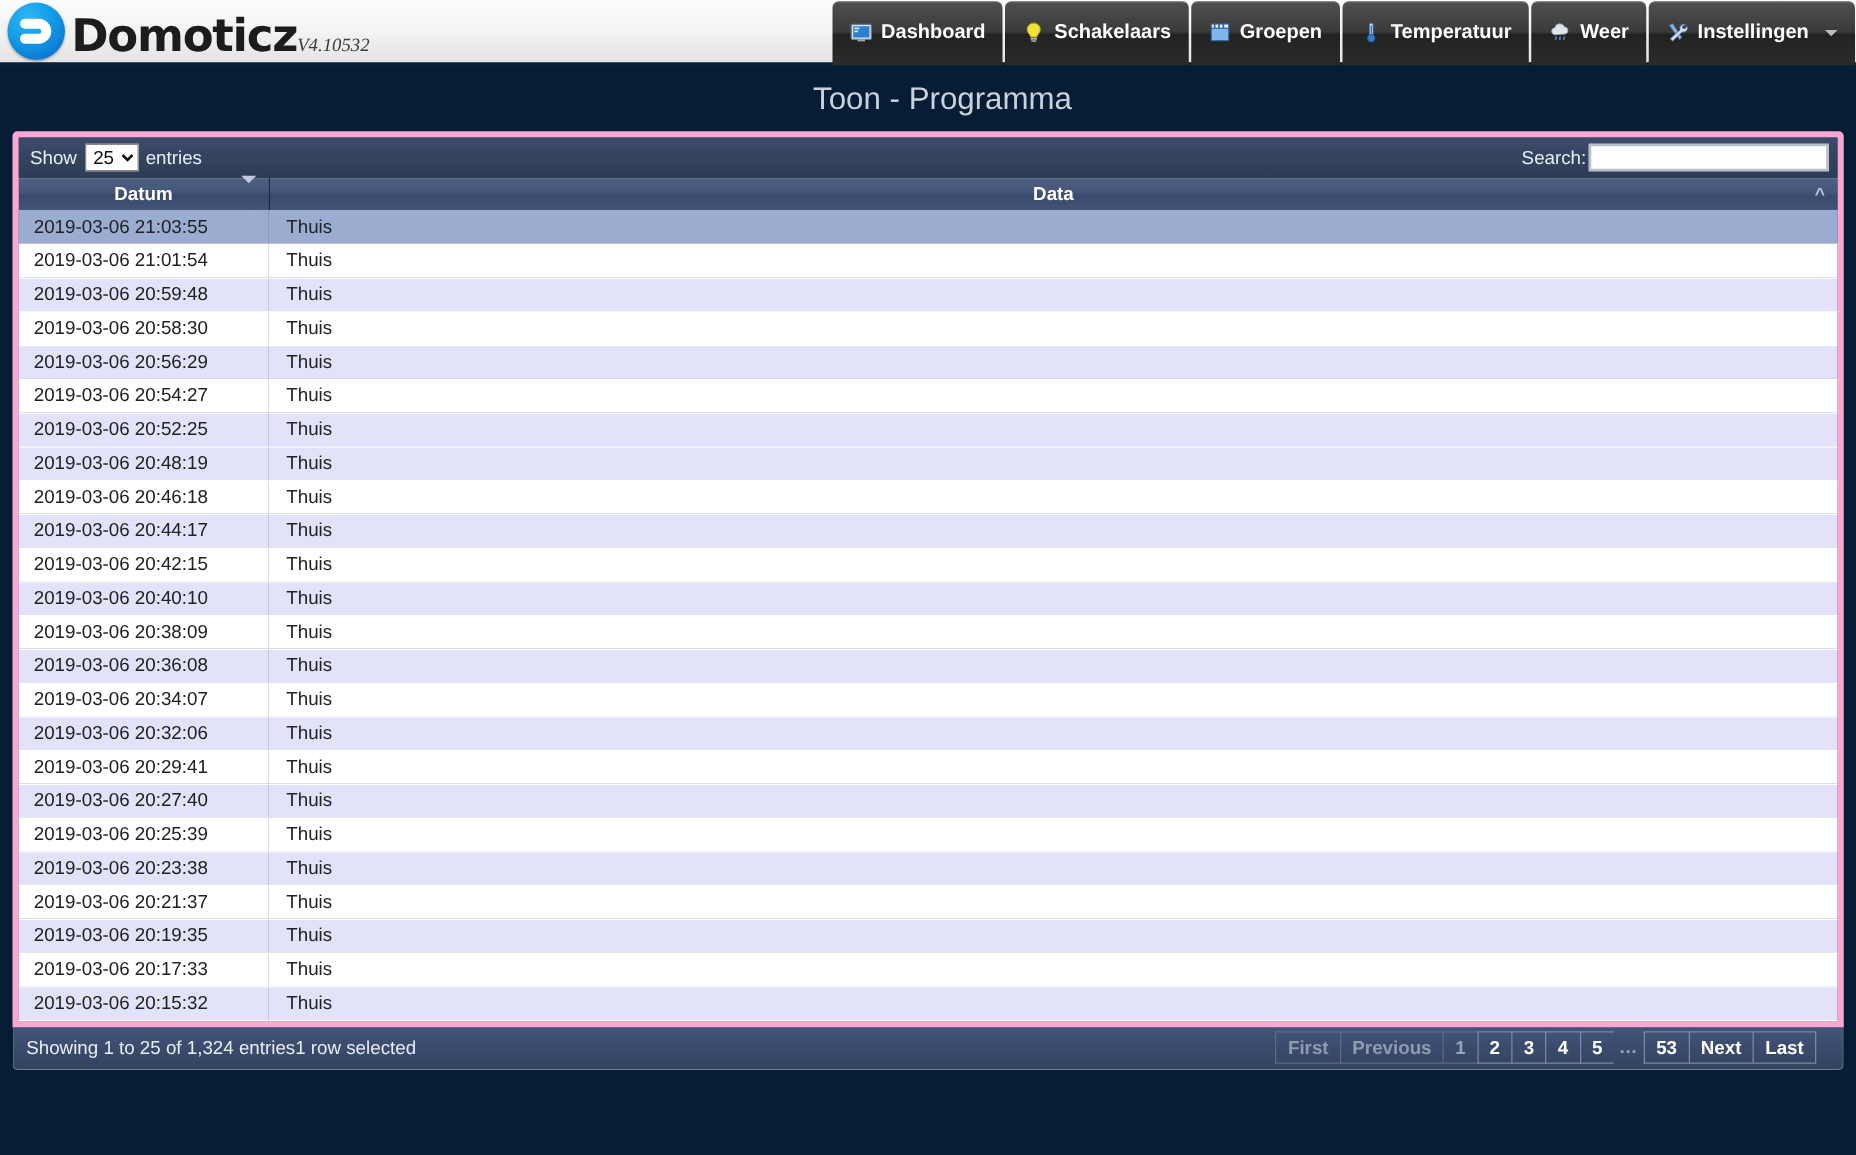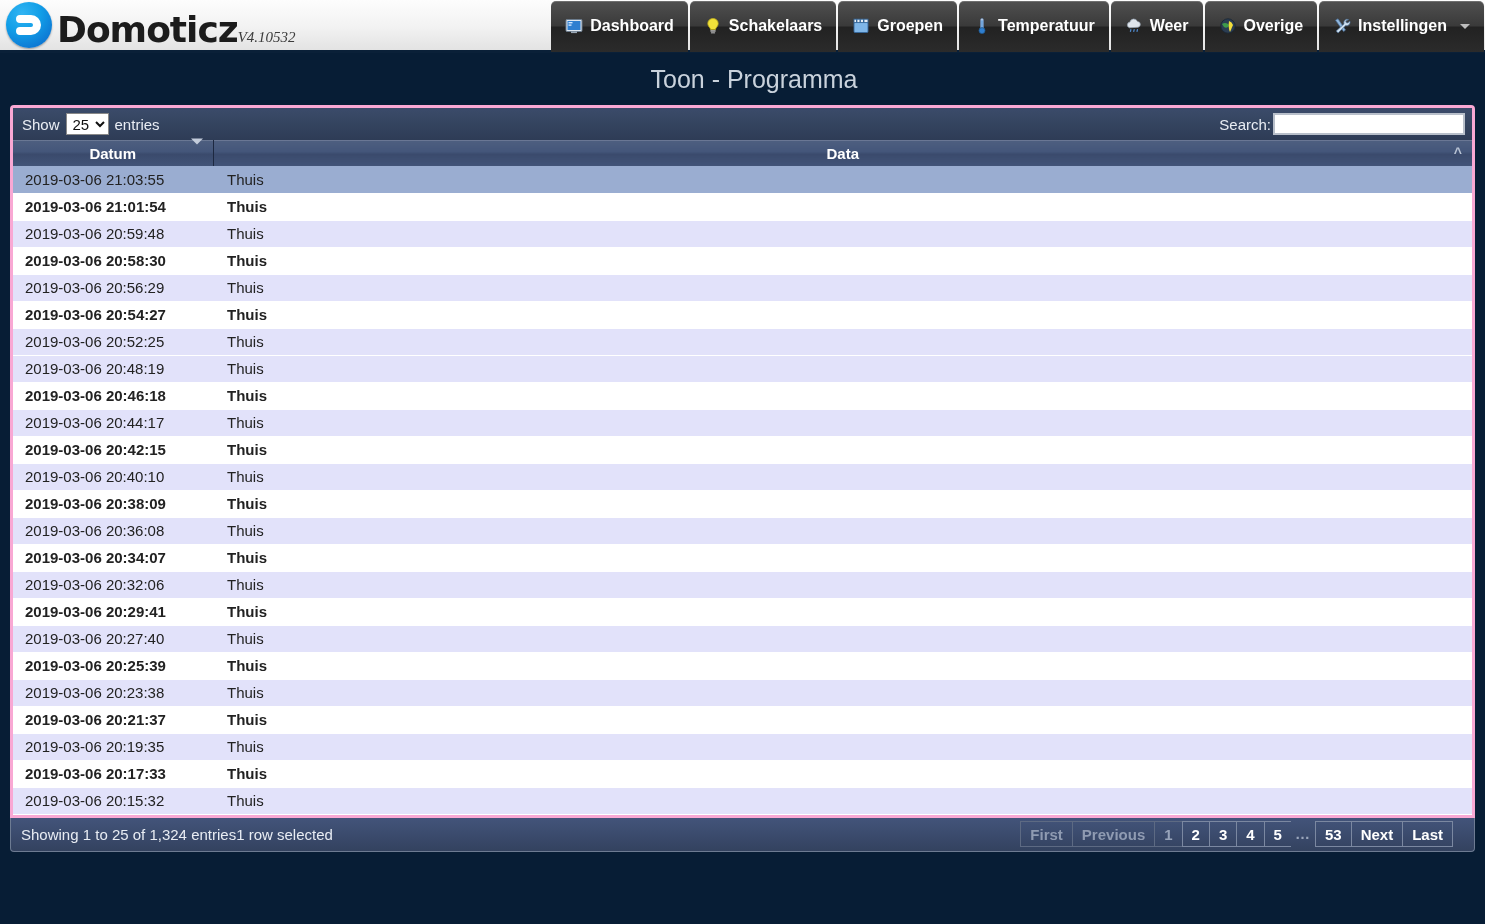--- a/index.html
+++ b/index.html
@@ -67,21 +67,21 @@
   }
 
   
   .content { padding: 0 10px; }
   .section-title {
     color: #c6cfd8; font-size: 24px; font-weight: normal;
     padding: 3px 0 6px 12px;
   }
 
   .panel {
-    border: 3px solid #f9a8d4;
+    border: 5px solid #f9a8d4;
     background: #30405f;
     border-radius: 4px 4px 0 0;
   }
 
   .ctrlbar {
     height: 32px;
     display: flex; align-items: center; justify-content: space-between;
     padding: 0 7px 0 9px;
     background: linear-gradient(to bottom, #3b4b6a 0%, #34445f 50%, #2e3c56 100%);
     color: #e9edf4; font-size: 15px;
@@ -117,21 +117,21 @@
   .sort-down { width: 0; height: 0; border-left: 6px solid transparent; border-right: 6px solid transparent; border-top: 6px solid #c3ccdb; }
   .sort-up-chev { color: #b9c3d4; font-size: 14px; line-height: 10px; }
 
   table.dt tbody td {
     height: 27px; font-size: 15px; color: #222;
     padding: 0 0 0 12px;
     border-bottom: 1px solid #ffffff;
   }
   table.dt tbody td.data-col { padding-left: 14px; }
   tr.odd  td { background: #e2e2fa; }
-  tr.even td { background: #ffffff; font-weight: bold; }
+  tr.even td { background: #ffffff; }
   tr.selected td { background: #9aadd1 !important; color: #1d2430; }
 
   .footer {
     height: 34px;
     display: flex; align-items: center; justify-content: space-between;
     background: linear-gradient(to bottom, #43547a 0%, #3b4b6d 50%, #33425f 100%);
     border: 1px solid #6d7b92; border-top: none;
     border-radius: 0 0 4px 4px;
     color: #e8ecf3; font-size: 15px;
     padding: 0 2px 0 10px;
@@ -208,28 +208,20 @@
         <path d="M4.6 10.8a2.9 2.9 0 0 1 .3-5.7 4 4 0 0 1 7.6-.6 2.9 2.9 0 0 1 .7 5.7z" fill="#dfe5ec" stroke="#9aa6b4" stroke-width=".7"></path>
         <g fill="#4e86c8">
           <rect x="5" y="12" width="1.3" height="3" rx=".6" transform="rotate(12 5.6 13.5)"></rect>
           <rect x="8.3" y="12" width="1.3" height="3" rx=".6" transform="rotate(12 8.9 13.5)"></rect>
           <rect x="11.6" y="12" width="1.3" height="3" rx=".6" transform="rotate(12 12.2 13.5)"></rect>
         </g>
       </svg>
       <span>Weer</span>
     </div>
 
-    <div class="navtab">
-      <svg class="ico" viewBox="0 0 18 18">
-        <circle cx="9" cy="9" r="7.2" fill="#2b3d52" stroke="#1b2735" stroke-width=".9"></circle>
-        <path d="M3 7 q3 -2 6 0 q2 1.5 0 3 q-2 1.5 -4 0z" fill="#3f9b4a"></path>
-        <path d="M10 4 q3 1 4 4 l-3 7 q-2 -4 -1 -11z" fill="#f2dd3c"></path>
-      </svg>
-      <span>Overige</span>
-    </div>
 
     <div class="navtab">
       <svg class="ico" viewBox="0 0 18 18">
         <path d="M2.5 3.2 L5 1.8 L12.5 13 L10.6 14.6 z" fill="#8fb6dd" stroke="#4a6e95" stroke-width=".7"></path>
         <path d="M15.6 2.6 a3.4 3.4 0 0 0 -4.6 4.3 L3.2 14 l1.9 1.9 l7.6 -7.3 a3.4 3.4 0 0 0 4.1 -4.6 l-2 2 l-1.6 -.4 l-.4 -1.6z" fill="#cfe0ef" stroke="#4a6e95" stroke-width=".7"></path>
       </svg>
       <span>Instellingen</span>
       <span class="caret-nav"></span>
     </div>
   </nav>

